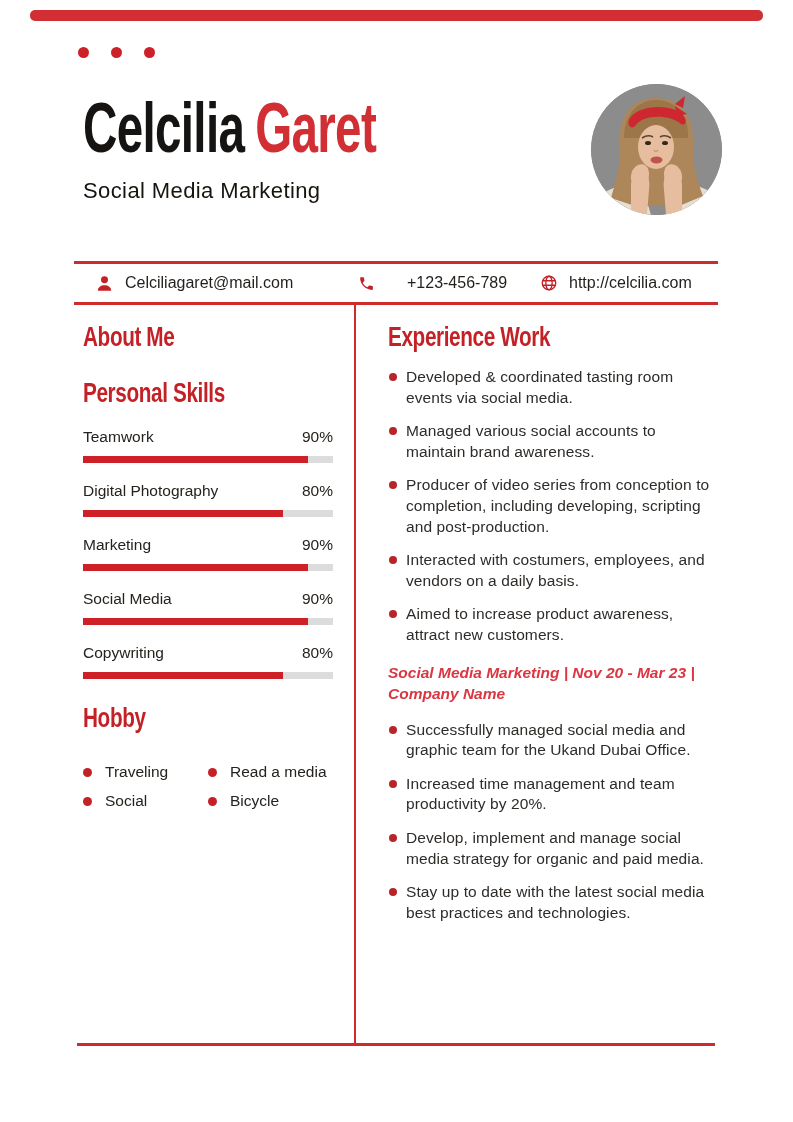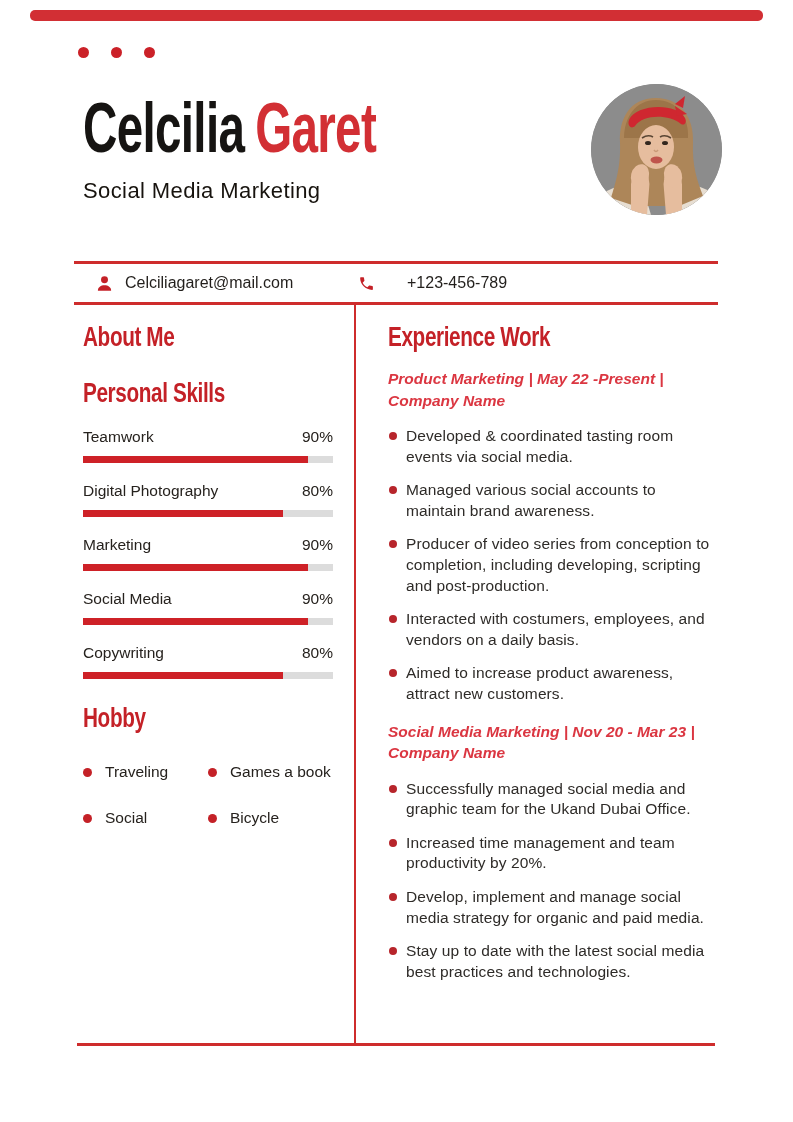--- a/index.html
+++ b/index.html
@@ -54,21 +54,21 @@
   .skills-wrap { margin-top:20px; }
   .mt26 { margin-top:26px; }
   .mt24 { margin-top:24px; }
   .skill { margin-bottom:19px; }
   .skill-row { display:flex; justify-content:space-between; align-items:baseline;
     font-size:15.5px; color:#26221e; margin-bottom:10px; }
   .track { width:100%; height:7px; background:#DCDCDC; }
   .fill  { height:7px; background:#CE2127; }
 
   .hobby-grid { margin-top:30px; display:grid; grid-template-columns:125px 1fr;
-    row-gap:28px; }
+    row-gap:11px; }
   .hobby-item { display:flex; align-items:center; gap:13px; font-size:15.5px; color:#26221e; }
   .hdot { width:9px; height:9px; border-radius:50%; background:#C42127; flex:0 0 auto; }
 
   .job-title { margin:16px 0 0; color:#DB3641; font-style:italic; font-weight:600;
     font-size:15.5px; line-height:21.5px; }
   ul.bullets { margin:15px 0 0; padding:0; list-style:none; }
   ul.bullets li { position:relative; padding-left:18px; font-size:15.5px;
     line-height:20.6px; color:#2e2b28; margin-bottom:13px; letter-spacing:.1px; }
   .bdot { position:absolute; left:1px; top:6px; width:8px; height:8px;
     border-radius:50%; background:#B7252B; }
@@ -137,20 +137,30 @@
       <span>Celciliagaret@mail.com</span>
     </div>
     <div class="c-item phone">
       <span class="c-icon">
         <svg width="17" height="17" viewBox="0 0 24 24" fill="#C42127">
           <path d="M6.62 10.79c1.44 2.83 3.76 5.14 6.59 6.59l2.2-2.2c.27-.27.67-.36 1.02-.24 1.12.37 2.33.57 3.57.57.55 0 1 .45 1 1V20c0 .55-.45 1-1 1-9.39 0-17-7.61-17-17 0-.55.45-1 1-1h3.5c.55 0 1 .45 1 1 0 1.25.2 2.45.57 3.57.11.35.03.74-.25 1.02l-2.2 2.2z"></path>
         </svg>
       </span>
       <span>+123-456-789</span>
     </div>
+    <div class="c-item website">
+      <span class="c-icon">
+        <svg width="18" height="18" viewBox="0 0 24 24" fill="none" stroke="#C42127" stroke-width="1.8">
+          <circle cx="12" cy="12" r="9"></circle>
+          <ellipse cx="12" cy="12" rx="4.2" ry="9"></ellipse>
+          <path d="M3.5 9h17M3.5 15h17"></path>
+        </svg>
+      </span>
+      <span>http://celcilia.com</span>
+    </div>
   </div>
 
   <div class="v-divider"></div>
   <div class="bottom-line"></div>
 
   <div class="left-col">
     <h2 class="sec">About Me</h2>
 
     <div class="mt26"><h2 class="sec">Personal Skills</h2></div>
     <div class="skills-wrap">
@@ -208,37 +218,36 @@
     </div>
 
     <div class="mt24"><h2 class="sec">Hobby</h2></div>
     <div class="hobby-grid">
       <div class="hobby-item">
         <span class="hdot"></span>
         <span>Traveling</span>
       </div>
       <div class="hobby-item">
         <span class="hdot"></span>
-        <span>Games a book</span>
+        <span>Read a media</span>
       </div>
       <div class="hobby-item">
         <span class="hdot"></span>
         <span>Social</span>
       </div>
       <div class="hobby-item">
         <span class="hdot"></span>
         <span>Bicycle</span>
       </div>
     </div>
   </div>
 
   <div class="right-col">
     <h2 class="sec">Experience Work</h2>
 
-    <p class="job-title">Product Marketing | May 22 -Present | Company Name</p>
     <ul class="bullets">
       <li><span class="bdot"></span><span>Developed &amp; coordinated tasting room events via social media.</span></li>
       <li><span class="bdot"></span><span>Managed various social accounts to maintain brand awareness.</span></li>
       <li><span class="bdot"></span><span>Producer of video series from conception to completion, including developing, scripting and post-production.</span></li>
       <li><span class="bdot"></span><span>Interacted with costumers, employees, and vendors on a daily basis.</span></li>
       <li><span class="bdot"></span><span>Aimed to increase product awareness, attract new customers.</span></li>
     </ul>
 
     <p class="job-title mt24">Social Media Marketing | Nov 20 - Mar 23 | Company Name</p>
     <ul class="bullets">

